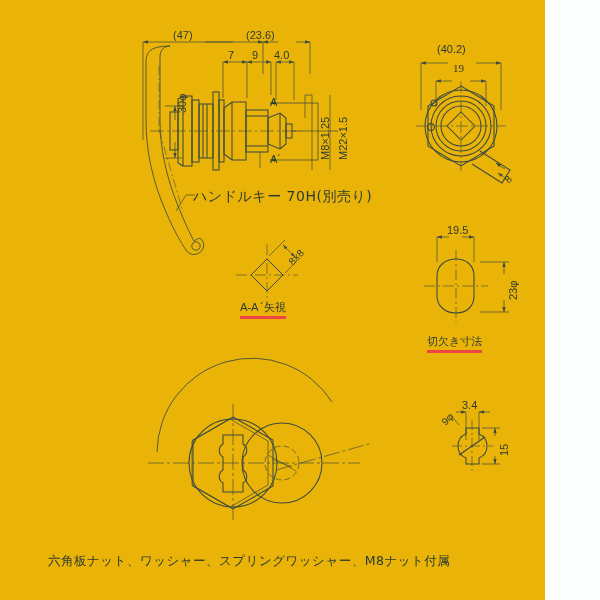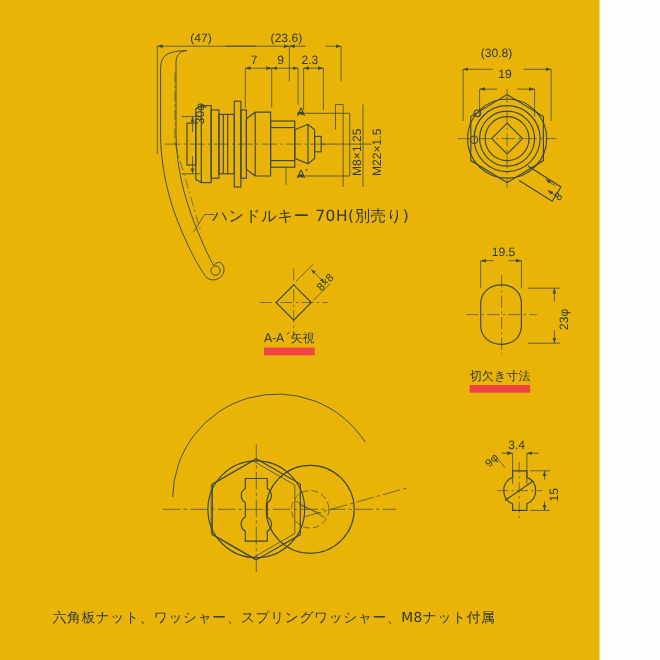--- a/index.html
+++ b/index.html
@@ -36,21 +36,21 @@
     font-size:12.5px;
     color:#2b3a32;
     letter-spacing:0.5px;
     white-space:nowrap;
   }
   .caption{
     position:absolute;
     font-family:"DejaVu Sans", sans-serif;
     font-size:11px;
     color:#2d3b33;
-    border-bottom:7px solid #ef4444;
+    border-bottom:3px solid #ef4444;
     padding-bottom:1px;
     white-space:nowrap;
   }
 </style>
 </head>
 <body>
 
 <div id="sheet">
 
   <div id="paper-right-edge"></div>
@@ -260,34 +260,34 @@
       <line x1="272" y1="459" x2="292" y2="467" stroke-width="0.6"></line>
 
       <line x1="276" y1="470" x2="372" y2="443" stroke-dasharray="16,3,3,3" stroke-width="0.65"></line>
     </g>
   </svg>
 
   <span class="lbl dim" style="left:173px;top:30px;">(47)</span>
   <span class="lbl dim" style="left:246px;top:30px;">(23.6)</span>
   <span class="lbl dim" style="left:228px;top:50px;">7</span>
   <span class="lbl dim" style="left:252px;top:50px;">9</span>
-  <span class="lbl dim" style="left:274px;top:50px;">2.3</span>
+  <span class="lbl dim" style="left:274px;top:50px;">4.0</span>
 
   <span class="lbl dim vert" style="left:177px;top:113px;transform:rotate(-90deg);">30φ</span>
 
   <span class="lbl dim vert" style="left:320px;top:160px;transform:rotate(-90deg);">M8×1.25</span>
   <span class="lbl dim vert" style="left:338px;top:160px;transform:rotate(-90deg);">M22×1.5</span>
 
   <span class="lbl dim" style="left:270px;top:97px;">A</span>
   <span class="lbl dim" style="left:270px;top:154px;">A´</span>
 
   <span class="note" style="left:193px;top:188px;font-size:14px;">ハンドルキー 70H(別売り)</span>
 
-  <span class="lbl dim" style="left:437px;top:44px;">(30.8)</span>
-  <span class="lbl dim" style="left:453px;top:63px;">19</span>
+  <span class="lbl dim" style="left:437px;top:44px;">(40.2)</span>
+  <span class="lbl dim" style="left:453px;top:63px;font-family:Liberation Serif, serif;">19</span>
   <span class="lbl dim-sm vert" style="left:503px;top:178px;transform:rotate(-45deg);">8</span>
 
   <span class="lbl dim-sm vert" style="left:287px;top:260px;transform:rotate(-45deg);">8×8</span>
   <span class="caption" style="left:240px;top:300px;">A-A´矢視</span>
 
   <span class="lbl dim" style="left:447px;top:225px;">19.5</span>
   <span class="lbl dim vert" style="left:508px;top:300px;transform:rotate(-90deg);">23φ</span>
   <span class="caption" style="left:427px;top:334px;">切欠き寸法</span>
 
   <span class="lbl dim" style="left:462px;top:400px;">3.4</span>

